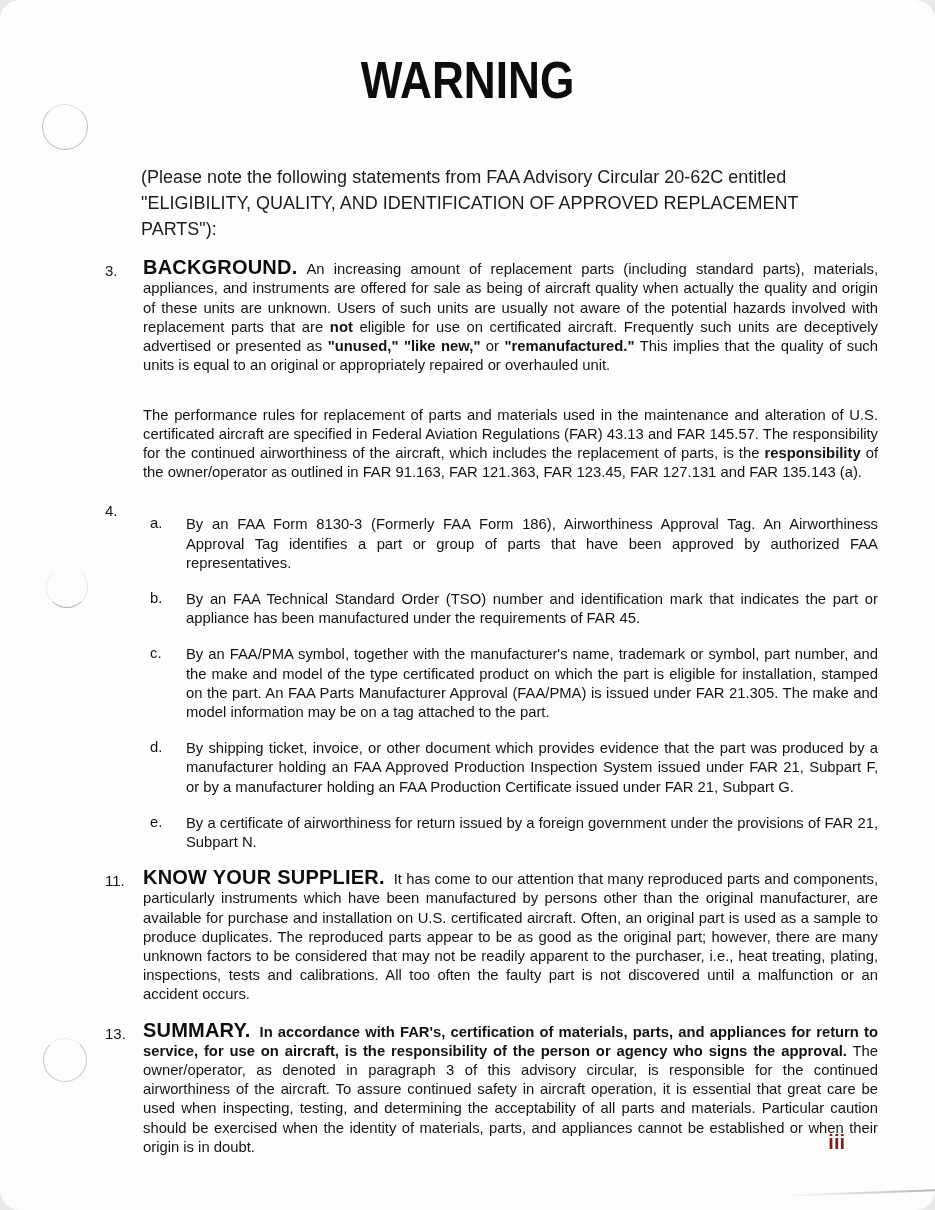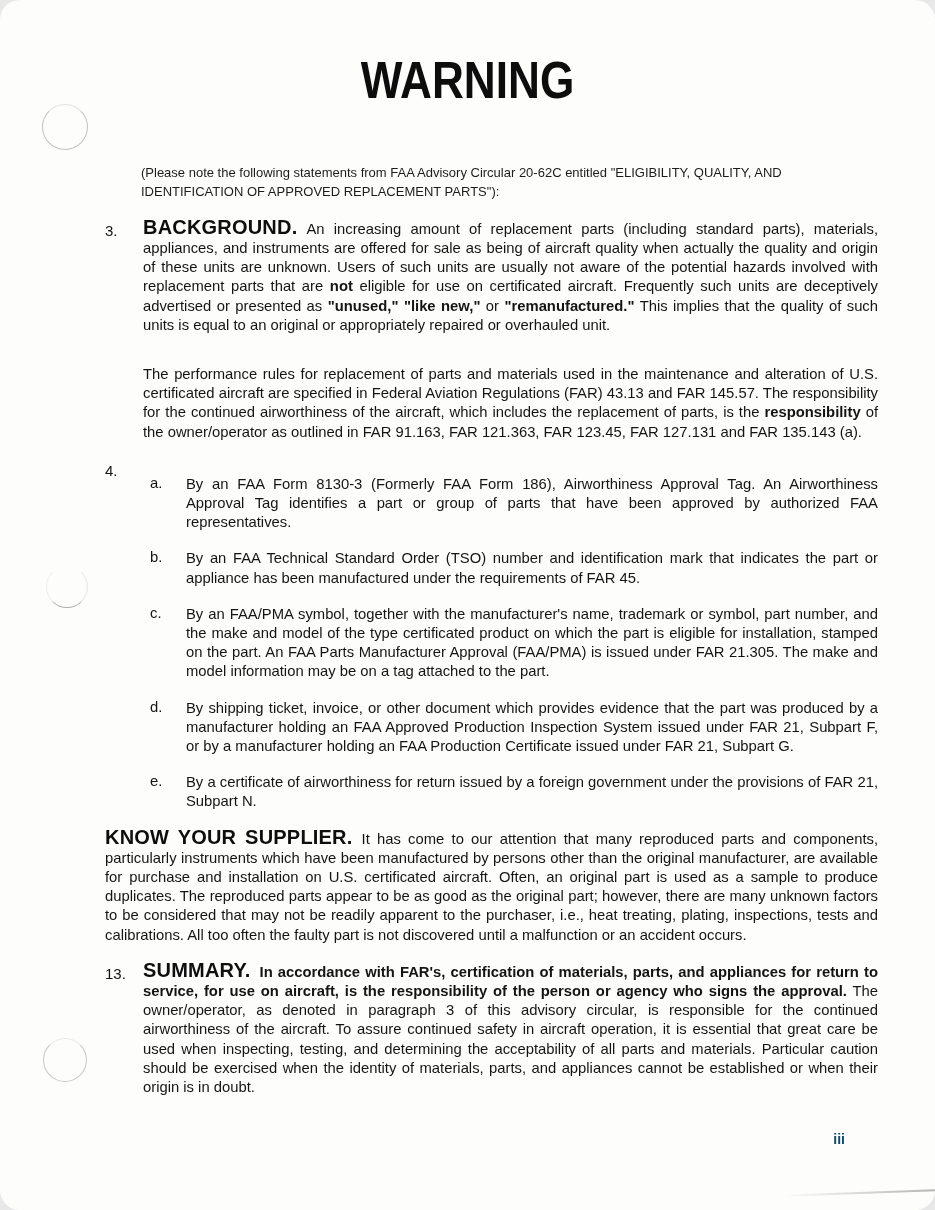--- a/index.html
+++ b/index.html
@@ -19,21 +19,21 @@
     text-align:center;
     font-size:52px;
     font-weight:bold;
     letter-spacing:0px;
     transform:scaleX(0.85);
     transform-origin:50% 0;
     color:#0d0d0d;
   }
   .intro {
     margin:54px 70px 0 141px;
-    font-size:13px;
+    font-size:18px;
     line-height:1.45;
     color:#1c1c1c;
   }
   .content { margin:0 57px 0 105px; }
   .section { display:flex; margin-top:16px; }
   .sec-num {
     width:38px; flex-shrink:0;
     font-size:15px; padding-top:4px;
     color:#141414;
   }
@@ -55,22 +55,22 @@
     margin-top:24px;
   }
   b { font-weight:bold; }
   .list { margin-top:2px; }
   .list-item { display:flex; margin-top:17px; padding-left:7px; }
   .item-label { width:36px; flex-shrink:0; font-size:14.8px; color:#141414; }
   .item-text { flex:1; }
   .page-number {
     position:absolute;
     top:1131px; right:90px;
-    font-size:14px; font-weight:bold;
-    color:#0c4a6e;
+    font-size:20px; font-weight:bold;
+    color:#7f1d1d;
   }
   
   .punch { position:absolute; border-radius:50%; pointer-events:none; }
   .punch-top {
     left:42px; top:104px; width:44px; height:44px;
     border:1px solid rgba(120,120,120,0.45);
     border-top-color:rgba(120,120,120,0.2);
   }
   .punch-mid {
     left:46px; top:566px; width:40px; height:40px;
@@ -138,20 +138,21 @@
           </div>
           <div class="list-item">
             <div class="item-label">e.</div>
             <p class="para item-text">By a certificate of airworthiness for return issued by a foreign government under the provisions of FAR 21, Subpart N.</p>
           </div>
         </div>
       </div>
     </div>
 
     <div class="section">
+      <div class="sec-num">11.</div>
       <div class="sec-body">
         <p class="para"><span class="heading">KNOW YOUR SUPPLIER.</span><span>It has come to our attention that many reproduced parts and components, particularly instruments which have been manufactured by persons other than the original manufacturer, are available for purchase and installation on U.S. certificated aircraft. Often, an original part is used as a sample to produce duplicates. The reproduced parts appear to be as good as the original part; however, there are many unknown factors to be considered that may not be readily apparent to the purchaser, i.e., heat treating, plating, inspections, tests and calibrations. All too often the faulty part is not discovered until a malfunction or an accident occurs.</span></p>
       </div>
     </div>
 
     <div class="section">
       <div class="sec-num">13.</div>
       <div class="sec-body">
         <p class="para"><span class="heading">SUMMARY.</span><b>In accordance with FAR's, certification of materials, parts, and appliances for return to service, for use on aircraft, is the responsibility of the person or agency who signs the approval.</b><span> The owner/operator, as denoted in paragraph 3 of this advisory circular, is responsible for the continued airworthiness of the aircraft. To assure continued safety in aircraft operation, it is essential that great care be used when inspecting, testing, and determining the acceptability of all parts and materials. Particular caution should be exercised when the identity of materials, parts, and appliances cannot be established or when their origin is in doubt.</span></p>
       </div>

